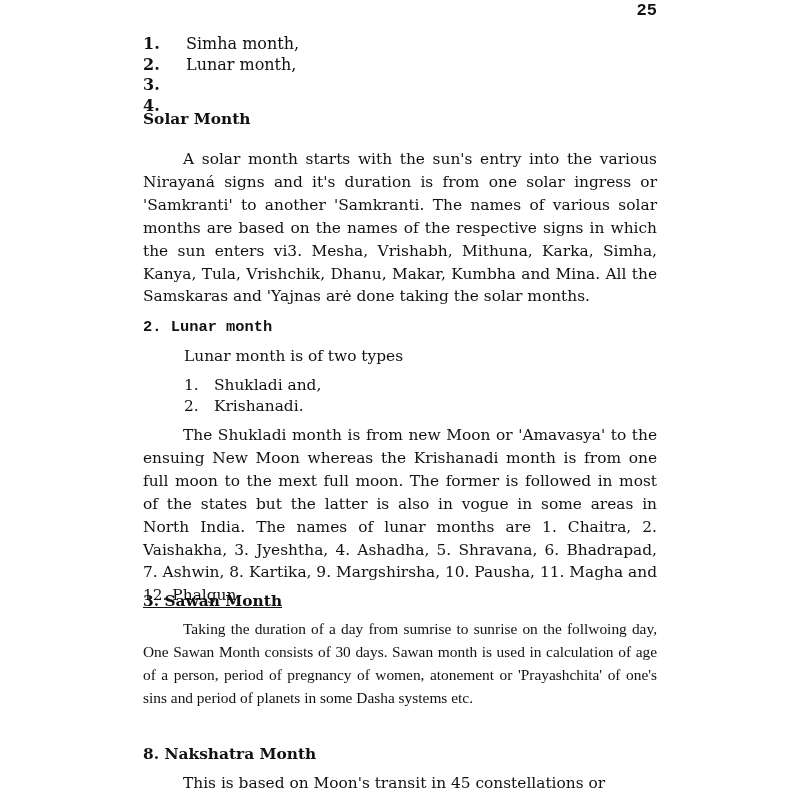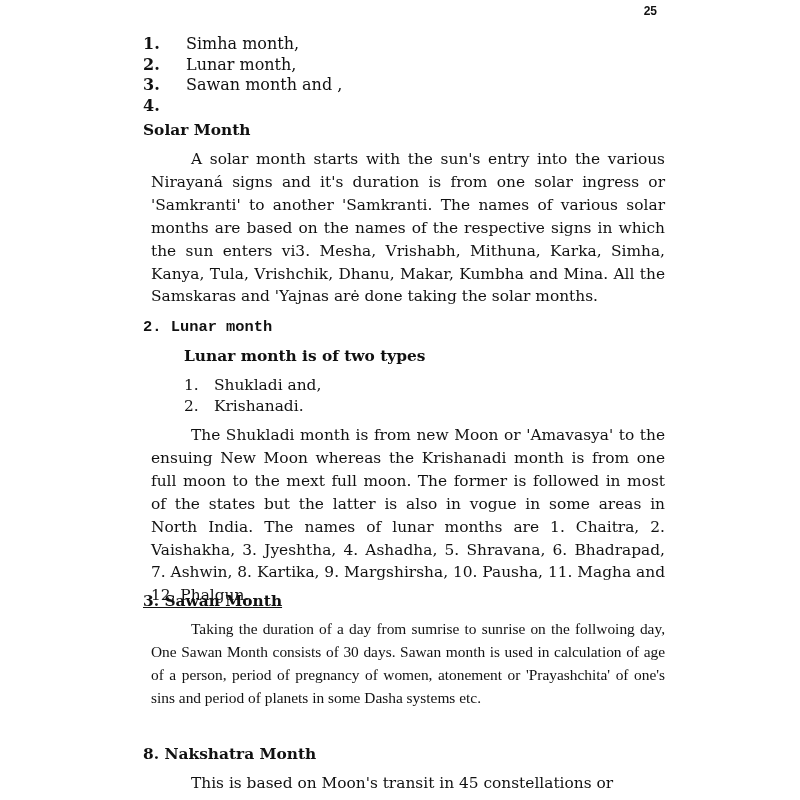--- a/index.html
+++ b/index.html
@@ -4,26 +4,26 @@
   <style>
     html, body { margin: 0; padding: 0; background: #ffffff; }
     body { width: 800px; height: 800px; overflow: hidden; position: relative;
       font-family: "DejaVu Serif", "Liberation Serif", serif; color: #111111; }
     .page { position: absolute; left: 143px; top: 0; width: 514px; }
     .running-head { position: absolute; top: 0px; left: 0; width: 514px; height: 22px;
       font-size: 16px; line-height: 22px; }
     .running-title { position: absolute; left: 138px; font-style: italic; font-weight: bold;
       font-family: "Liberation Serif", serif; font-size: 17px; letter-spacing: 0.1px; }
     .page-num { position: absolute; right: 0px; font-weight: bold;
-      font-family: Liberation Sans, sans-serif; font-size: 12px; }
+      font-family: Liberation Mono, monospace; font-size: 17px; }
     .toplist { position: absolute; top: 34px; left: 0; width: 514px; }
     .toplist .li { display: flex; height: 20.5px; line-height: 20.5px; font-size: 16px; }
     .toplist .num { width: 43px; font-weight: bold; }
     .heading { position: absolute; left: 0; font-weight: bold; font-size: 15.4px; line-height: 22px; }
-    .para { position: absolute; left: 8px; width: 514px; text-align: justify; text-align-last: left;
+    .para { position: absolute; left: 0; width: 514px; text-align: justify; text-align-last: left;
       font-size: 15.4px; line-height: 22.9px; }
     .para .indent { display: inline-block; width: 40px; }
     .sublist { position: absolute; left: 41px; font-size: 15.4px; }
     .sublist .li { display: flex; height: 21px; line-height: 21px; }
     .sublist .num { width: 30px; }
   </style>
 </head>
 <body>
 
 <div class="page">
@@ -36,32 +36,31 @@
     <div class="li">
       <span class="num">1.</span>
       <span>Simha month,</span>
     </div>
     <div class="li">
       <span class="num">2.</span>
       <span>Lunar month,</span>
     </div>
     <div class="li">
       <span class="num">3.</span>
-      <span>Sawan month and ,</span>
     </div>
     <div class="li">
       <span class="num">4.</span>
     </div>
   </div>
 
-  <div class="heading" style="top:119px;">Solar Month</div>
+  <div class="heading" style="top:108px;">Solar Month</div>
   <div class="para" style="top:148px;"><span class="indent"></span><span>A solar month starts with the sun's entry into the various Nirayaná signs and it's duration is from one solar ingress or 'Samkranti' to another 'Samkranti. The names of various solar months are based on the names of the respective signs in which the sun enters vi3. Mesha, Vrishabh, Mithuna, Karka, Simha, Kanya, Tula, Vrishchik, Dhanu, Makar, Kumbha and Mina. All the Samskaras and 'Yajnas arė done taking the solar months.</span></div>
 
   <div class="heading" style="top:316px;font-family:Liberation Mono, monospace;">2. Lunar month</div>
-  <div class="heading" style="top:345px; left:41px; font-weight:bold;">Lunar month is of two types</div>
+  <div class="heading" style="top:345px; left:41px; font-weight:normal;">Lunar month is of two types</div>
   <div class="sublist" style="top:375px;">
     <div class="li">
       <span class="num">1.</span>
       <span>Shukladi and,</span>
     </div>
     <div class="li">
       <span class="num">2.</span>
       <span>Krishanadi.</span>
     </div>
   </div>

